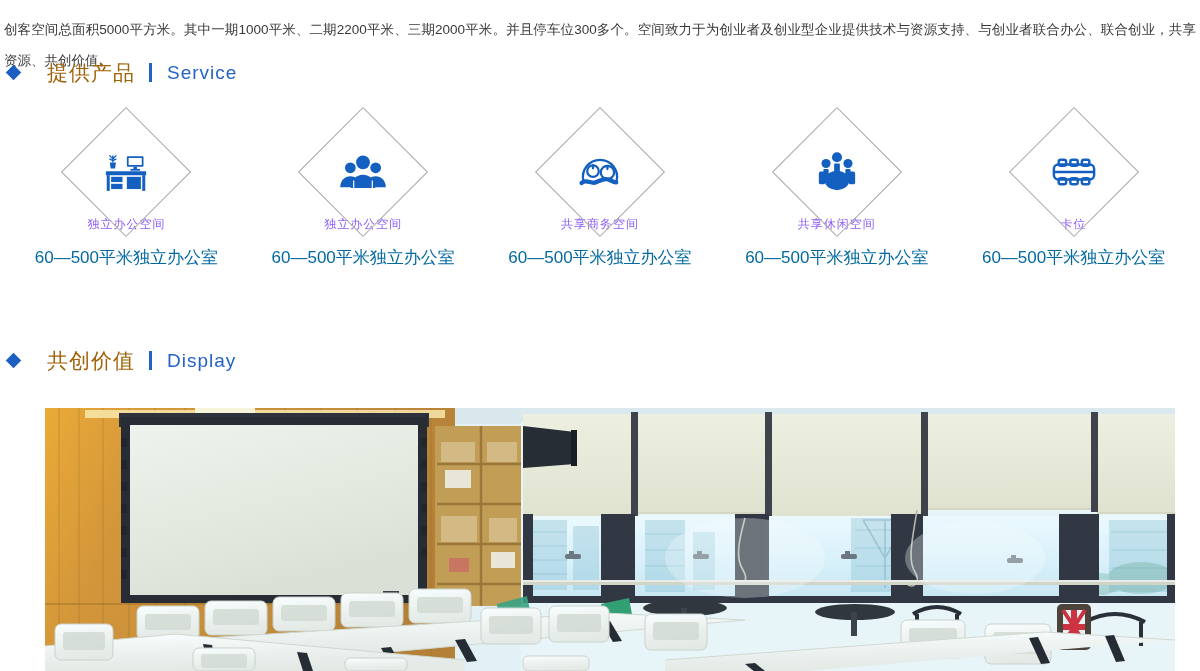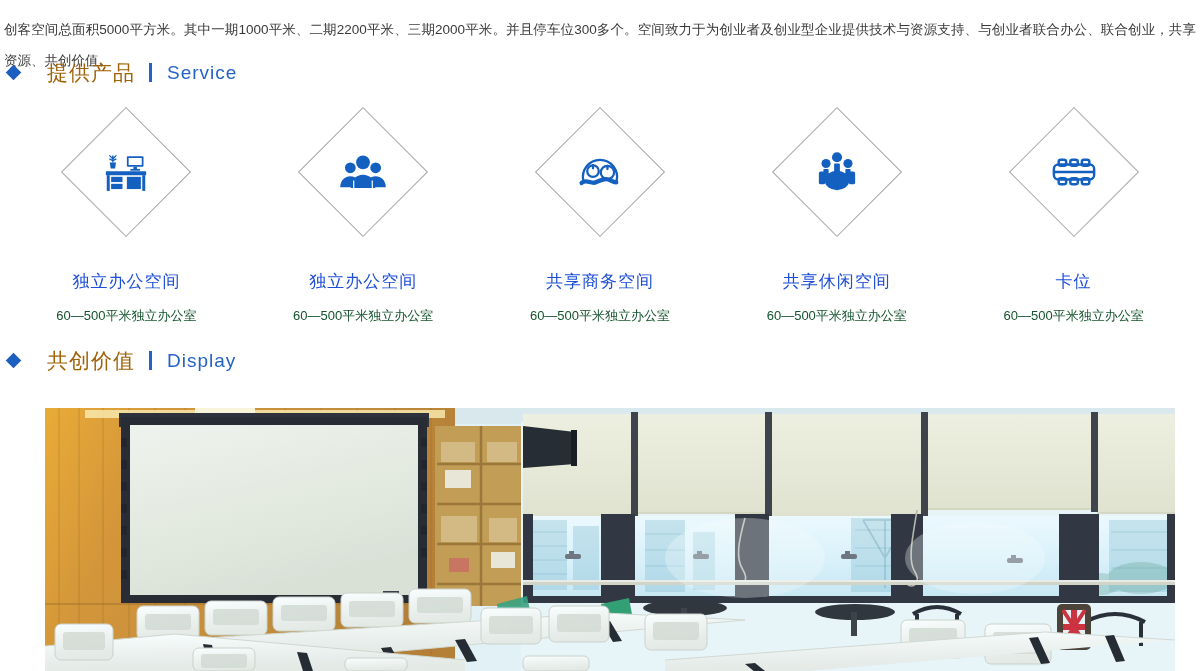--- a/index.html
+++ b/index.html
@@ -100,30 +100,29 @@
   .diamond-inner {
     transform: rotate(-45deg);
     width: 62px;
     height: 62px;
     display: flex;
     align-items: center;
     justify-content: center;
   }
   .diamond-inner svg { display: block; }
   .p-title {
-    margin-top: 55px;
-    font-size: 17px;
-    color: #1d4ed8;
+    font-size: 12px;
+    color: #8b5cf6;
     letter-spacing: 1px;
     line-height: 1;
   }
   .p-desc {
     margin-top: 19px;
-    font-size: 13px;
-    color: #14532d;
+    font-size: 17px;
+    color: #0369a1;
     letter-spacing: 0px;
     line-height: 1;
   }
 
   
   .photo-wrap {
     position: absolute;
     left: 45px;
     top: 408px;
     width: 1130px;

